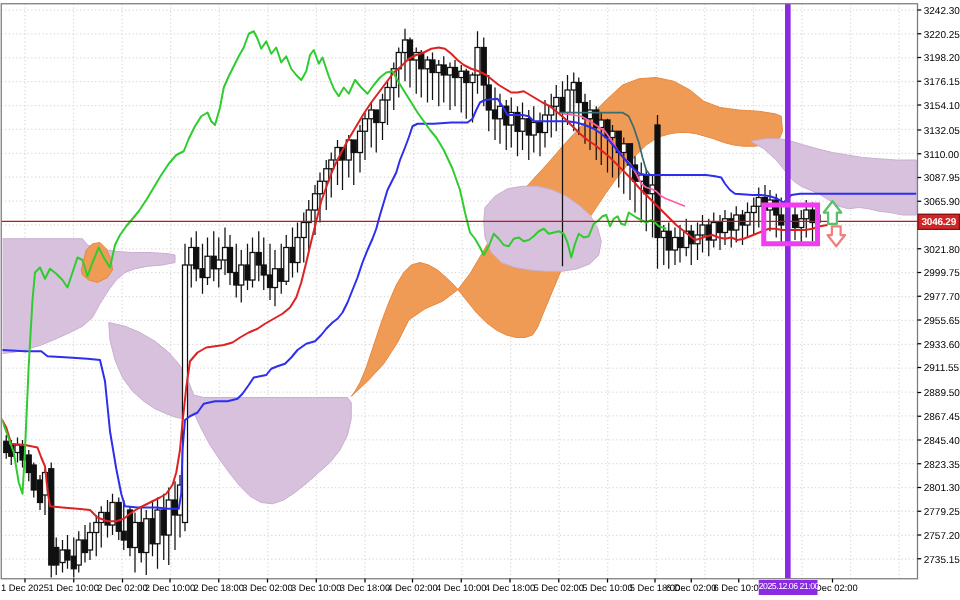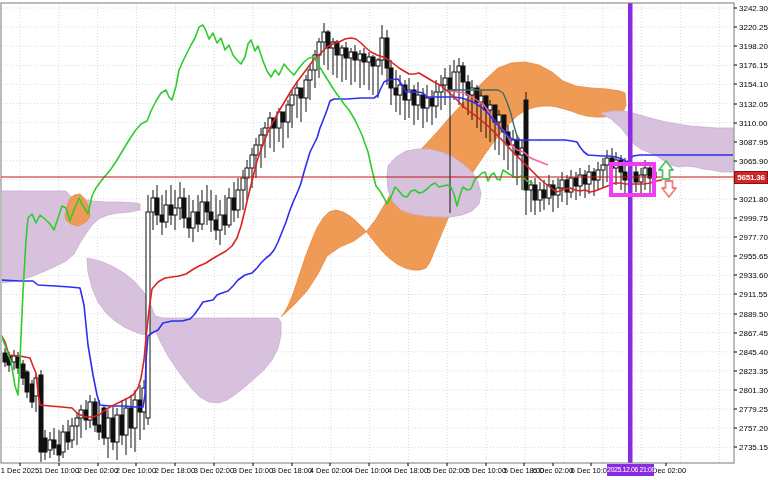--- a/index.html
+++ b/index.html
@@ -463,15 +463,15 @@
         <line x1="524" y1="463" x2="524" y2="466" stroke="#000"></line>
         <text x="524" y="473" font-size="7.5" fill="#000" text-anchor="middle" font-family="&quot;Liberation Sans&quot;,sans-serif">5 Dec 18:00</text>
         <line x1="553" y1="463" x2="553" y2="466" stroke="#000"></line>
         <text x="553" y="473" font-size="7.5" fill="#000" text-anchor="middle" font-family="&quot;Liberation Sans&quot;,sans-serif">6 Dec 02:00</text>
         <line x1="591" y1="463" x2="591" y2="466" stroke="#000"></line>
         <text x="591" y="473" font-size="7.5" fill="#000" text-anchor="middle" font-family="&quot;Liberation Sans&quot;,sans-serif">6 Dec 10:00</text>
         <line x1="666" y1="463" x2="666" y2="466" stroke="#000"></line>
         <text x="666" y="473" font-size="7.5" fill="#000" text-anchor="middle" font-family="&quot;Liberation Sans&quot;,sans-serif">7 Dec 02:00</text>
       </g>
   </svg>
-  <div id="price-badge" class="badge">5651.36</div>
+  <div id="price-badge" class="badge">3046.29</div>
   <div id="time-badge" class="badge">2025.12.06 21:00</div>
 </div>
 
 </body></html>

